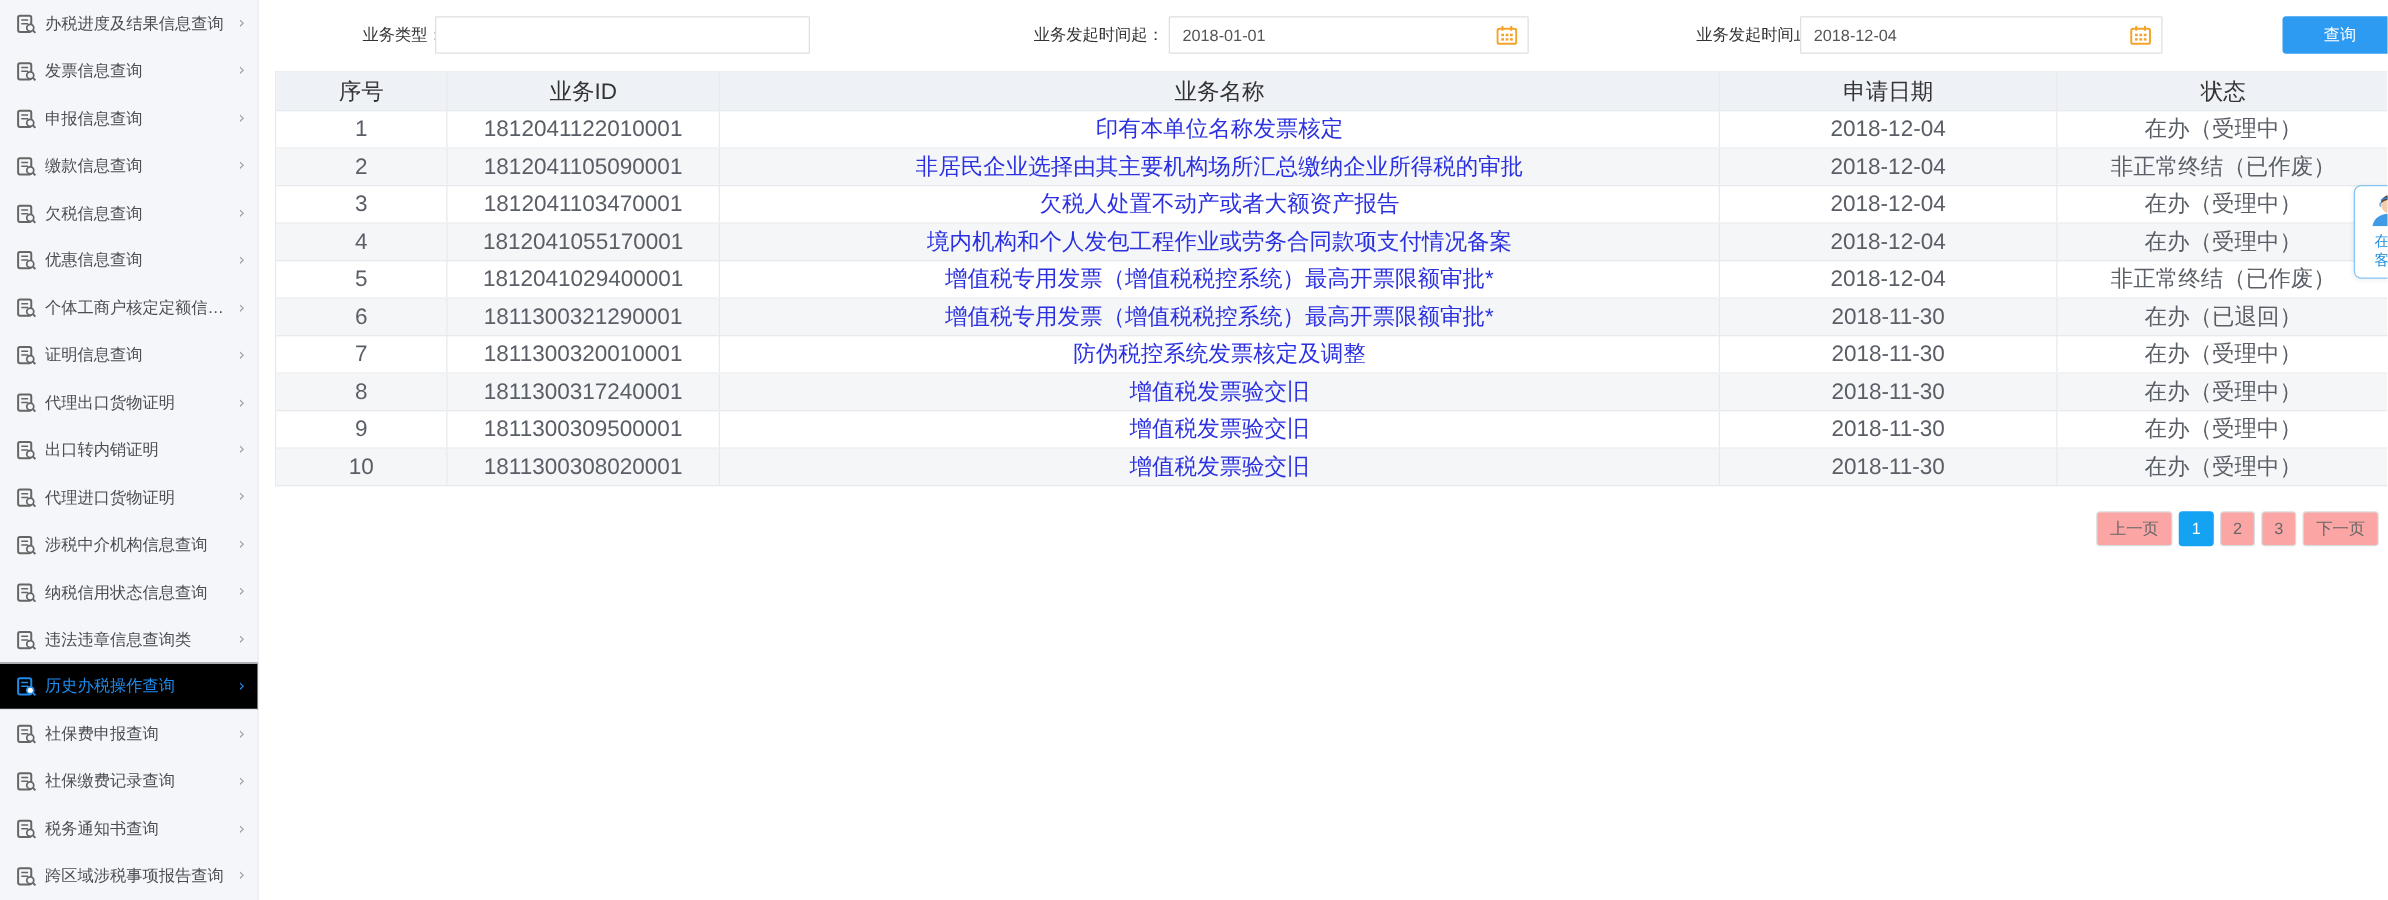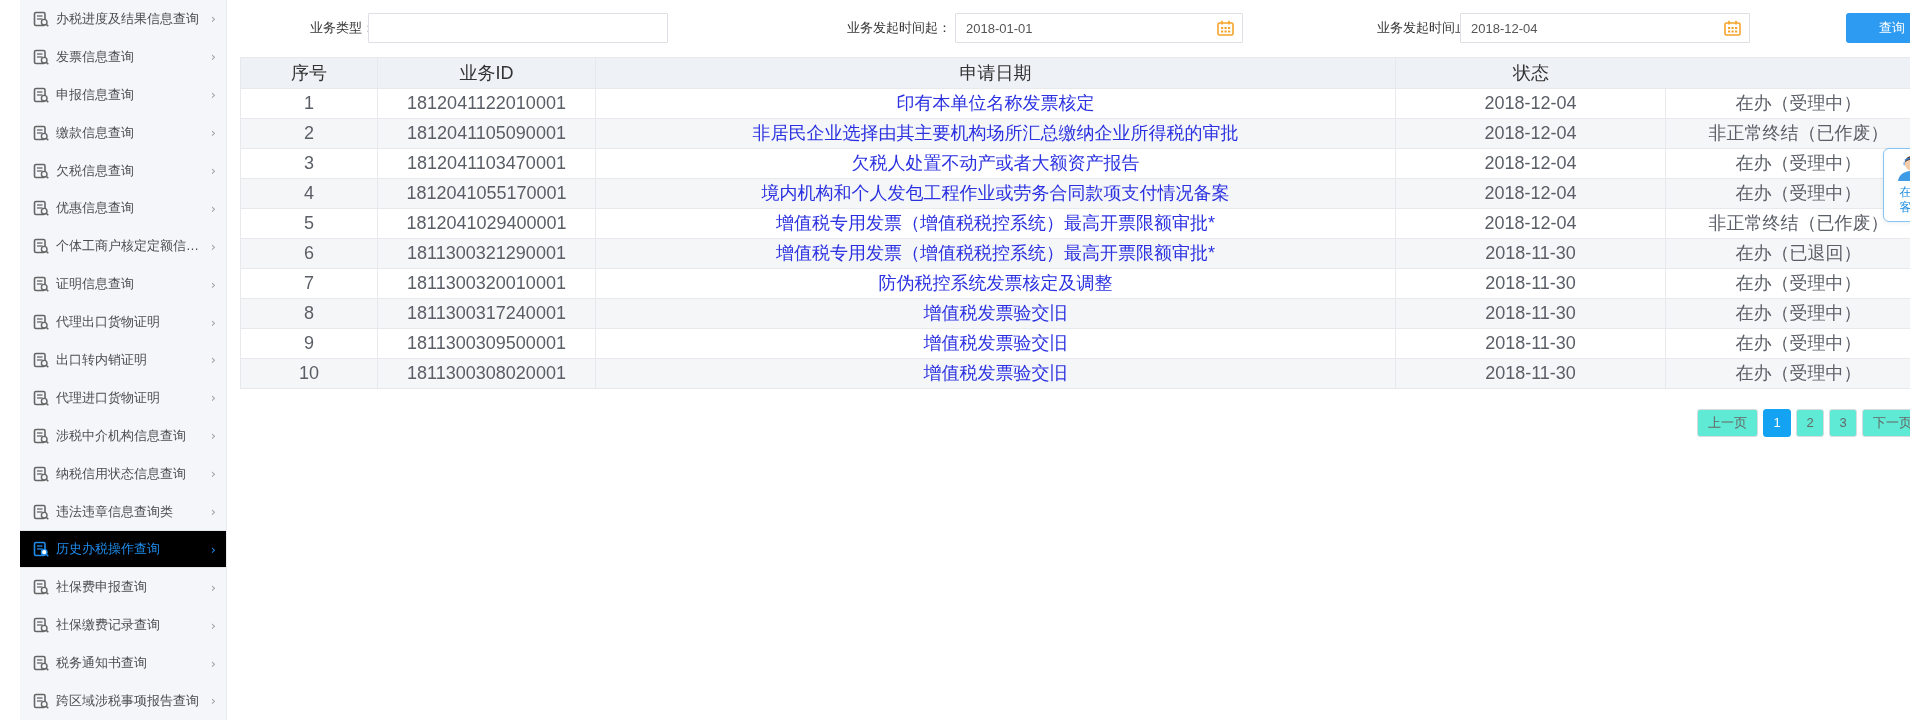--- a/index.html
+++ b/index.html
@@ -1,21 +1,21 @@
 <!DOCTYPE html>
 <html><head>
 <meta charset="utf-8">
 <style>
   * { margin:0; padding:0; box-sizing:border-box; }
   html,body { width:1910px; height:720px; overflow:hidden; background:#fff;
     font-family:"Liberation Sans","DejaVu Sans",sans-serif; }
   .app { position:relative; width:1910px; height:720px; display:flex; }
 
   
-  .sidebar { width:207px; height:720px; background:#f4f6f9; border-right:1px solid #e9ebee; flex:none;margin-left:20px; }
+  .sidebar { width:207px; height:720px; background:#f4f6f9; border-right:1px solid #e9ebee; flex:none; }
   .side-item { height:37.9px; display:flex; align-items:center; padding-left:13px; padding-right:10px;
     color:#4a4d52; font-size:13px; cursor:pointer; white-space:nowrap; overflow:hidden; }
   .side-item .mi { width:16px; height:16px; flex:none; margin-right:7px; color:#666; }
   .side-item .lbl { flex:1 1 auto; overflow:hidden; text-overflow:ellipsis; }
   .side-item .chev { flex:none; color:#9aa0a8; font-size:13px; margin-left:4px;
     font-family:"DejaVu Sans",sans-serif; }
   .side-item.active { background:#000000; color:#1f8ceb; border-top:1px solid #e4e7ea; border-bottom:1px solid #e4e7ea; }
   .side-item.active .mi { color:#1f8ceb; }
   .side-item.active .chev { color:#1f8ceb; }
 
@@ -42,21 +42,21 @@
   .trow > div:last-child { border-right:none; }
   .trow.head { background:#eef1f6; }
   .trow.head > div { height:30px; line-height:30px; color:#333; }
   .trow.even { background:#f5f6f8; }
   .trow a { color:#2b31e0; text-decoration:none; cursor:pointer; }
 
   
   .pager { width:1703px; display:flex; justify-content:flex-end; align-items:center; gap:5px;
     margin-top:20px; padding-right:7px; }
   .pg-btn { min-width:28px; height:28px; line-height:26px; padding:0 10px; text-align:center;
-    background:#5eead4; border:1px solid #d9dcde; border-radius:3px; color:#666; font-size:13px; cursor:pointer; }
+    background:#fca5a5; border:1px solid #d9dcde; border-radius:3px; color:#666; font-size:13px; cursor:pointer; }
   .pg-btn.num { padding:0; width:28px; }
   .pg-btn.active { background:#14a2f3; border-color:#14a2f3; color:#fff; }
 
   
   .cs { position:absolute; top:148px; right:-30px; width:57px; background:#fff;
     border:1px solid #85c5f5; border-radius:6px; padding:5px 3px 6px; text-align:center;
     box-shadow:0 1px 4px rgba(0,0,0,.08); cursor:pointer; z-index:5; }
   .cs .txt { font-size:12px; line-height:15px; color:#1b8ce0; }
 </style>
 </head>
@@ -307,20 +307,21 @@
           <rect x="7.5" y="10.5" width="2.2" height="2" fill="#f5a32a"></rect>
           <rect x="11" y="10.5" width="2.2" height="2" fill="#f5a32a"></rect>
       </svg>
       <button class="q-btn">查询</button>
     </div>
 
     <div class="tbl">
       <div class="trow head">
         <div>序号</div>
         <div>业务ID</div>
+        <div>业务名称</div>
         <div>申请日期</div>
         <div>状态</div>
       </div>
       <div class="trow">
         <div>1</div>
         <div>1812041122010001</div>
         <div><a>印有本单位名称发票核定</a></div>
         <div>2018-12-04</div>
         <div>在办（受理中）</div>
       </div>

